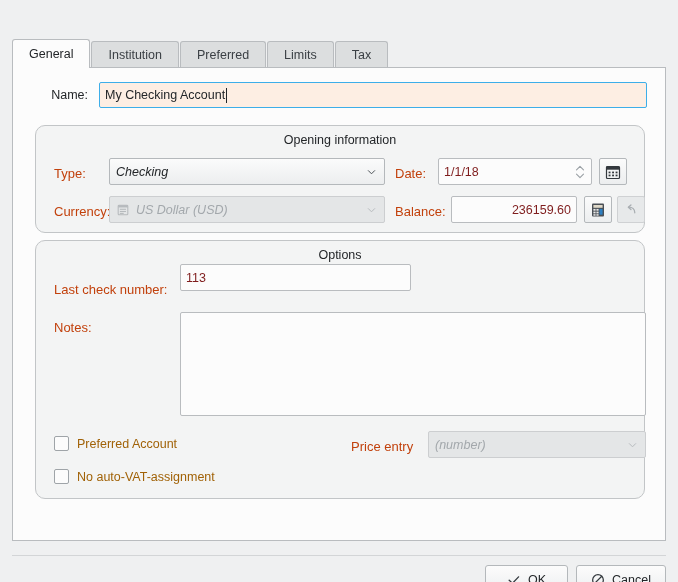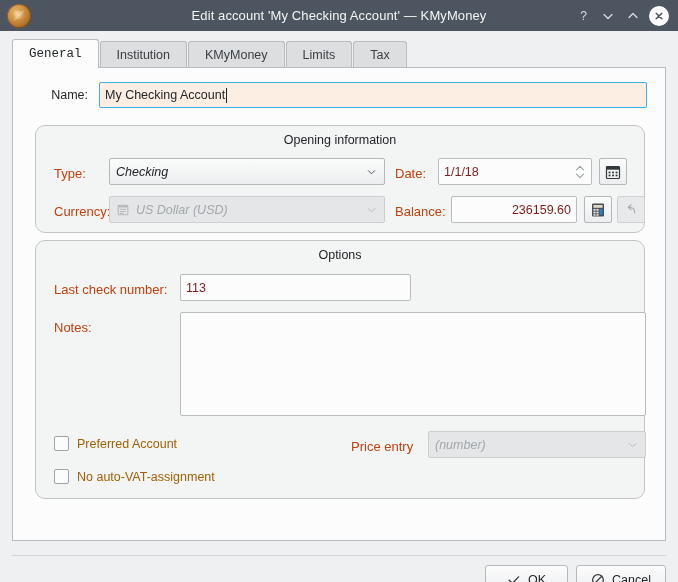--- a/index.html
+++ b/index.html
@@ -130,21 +130,20 @@
     box-sizing: border-box;
     cursor: default;
   }
   .tab.active {
     background: #fcfcfc;
     height: 29px;
     border-color: #b9bcbf;
     color: #232629;
     position: relative;
     z-index: 3;
-    font-family: Liberation Mono, monospace;
   }
   .tabpane {
     position: absolute;
     left: 12px;
     top: 36px;
     width: 654px;
     height: 474px;
     background: #fcfcfc;
     border: 1px solid #b9bcbf;
     box-sizing: border-box;
@@ -359,53 +358,27 @@
     box-sizing: border-box;
     cursor: default;
   }
   .dlg-btn svg { display: block; flex: 0 0 auto; }
 </style>
 </head>
 <body>
 
 <div id="window">
 
-  <div class="titlebar">
-    <div class="titlebar-icon"></div>
-    <div class="titlebar-title">Edit account 'My Checking Account' — KMyMoney</div>
-    <div class="titlebar-buttons">
-      <div class="tb-btn">
-        <svg width="13" height="13" viewBox="0 0 13 13">
-          <text x="6.5" y="10.5" text-anchor="middle" font-size="12" font-family="Liberation Sans, sans-serif" fill="#d9dde1">?</text>
-        </svg>
-      </div>
-      <div class="tb-btn">
-        <svg width="14" height="14" viewBox="0 0 14 14">
-          <path d="M3 5.5 L7 9.5 L11 5.5" fill="none" stroke="#d9dde1" stroke-width="1.3" stroke-linecap="round" stroke-linejoin="round"></path>
-        </svg>
-      </div>
-      <div class="tb-btn">
-        <svg width="14" height="14" viewBox="0 0 14 14">
-          <path d="M3 8.5 L7 4.5 L11 8.5" fill="none" stroke="#d9dde1" stroke-width="1.3" stroke-linecap="round" stroke-linejoin="round"></path>
-        </svg>
-      </div>
-      <div class="tb-btn tb-close">
-        <svg width="12" height="12" viewBox="0 0 12 12">
-          <path d="M3.2 3.2 L8.8 8.8 M8.8 3.2 L3.2 8.8" fill="none" stroke="#4d5560" stroke-width="1.5" stroke-linecap="round"></path>
-        </svg>
-      </div>
-    </div>
-  </div>
 
   <div class="dialog-body">
 
     <div class="tabbar">
       <div class="tab active">General</div>
       <div class="tab">Institution</div>
-      <div class="tab">KMyMoney</div>
+      <div class="tab">Preferred</div>
       <div class="tab">Limits</div>
       <div class="tab">Tax</div>
     </div>
 
     <div class="tabpane">
 
       <div class="name-row">
         <div class="name-label">Name:</div>
         <div class="name-input">
           <span>My Checking Account</span>
@@ -486,21 +459,21 @@
             <path d="M11.5 11.5 C11.5 7.5 8.5 5.5 5.2 5.5" fill="none" stroke="#a9aeb2" stroke-width="1.4" stroke-linecap="round"></path>
             <path d="M7.4 3.2 L4.6 5.6 L7.4 8.0" fill="none" stroke="#a9aeb2" stroke-width="1.4" stroke-linecap="round" stroke-linejoin="round"></path>
           </svg>
         </div>
       </div>
 
       <div class="groupbox" id="group-options">
         <div class="group-title">Options</div>
 
         <div class="label" style="left:18px; top:41px;">Last check number:</div>
-        <div class="field" style="left:144px; top:33px; width:231px; height:27px;">
+        <div class="field" style="left:144px; top:23px; width:231px; height:27px;">
           <span>113</span>
         </div>
 
         <div class="label" style="left:18px; top:79px;">Notes:</div>
         <div class="textarea" style="left:144px; top:71px; width:466px; height:104px;"></div>
 
         <div class="checkrow" style="left:18px; top:195px;">
           <span class="checkbox"></span>
           <span>Preferred Account</span>
         </div>

